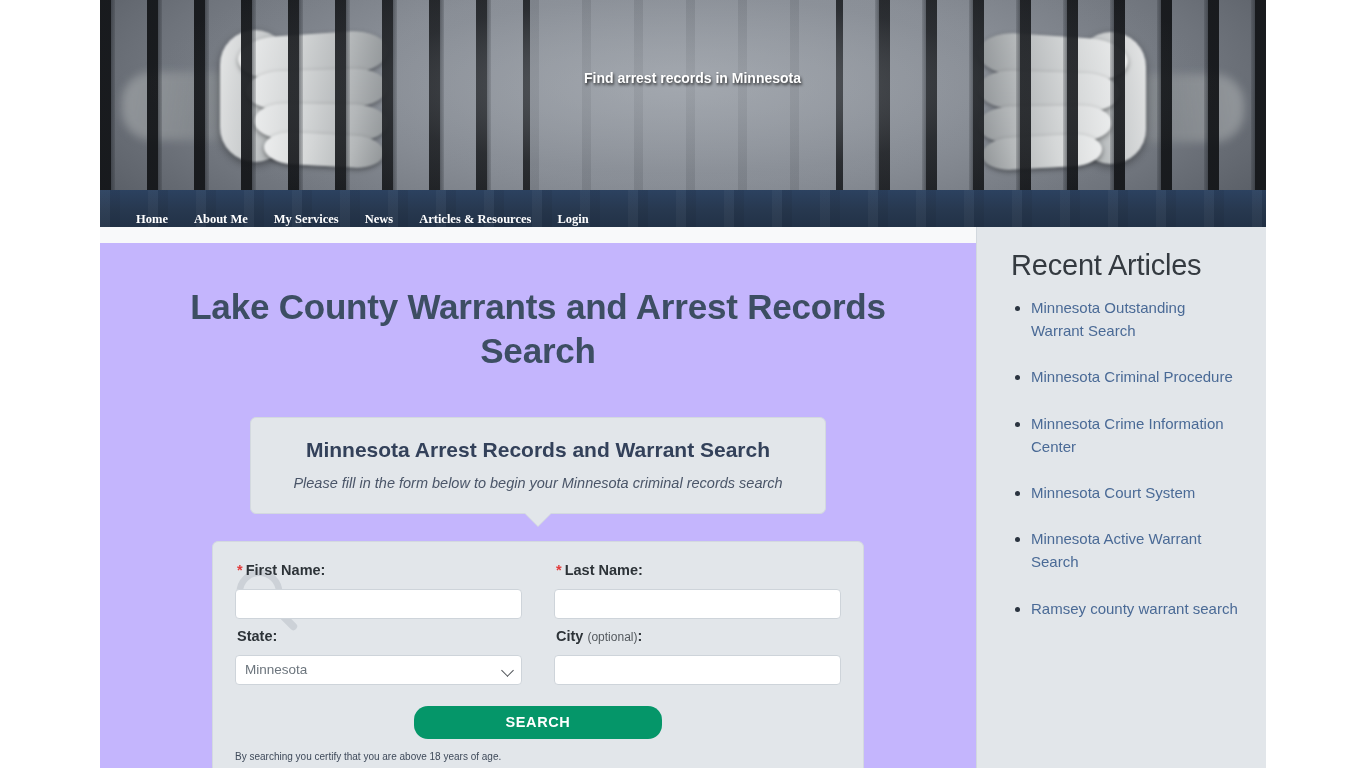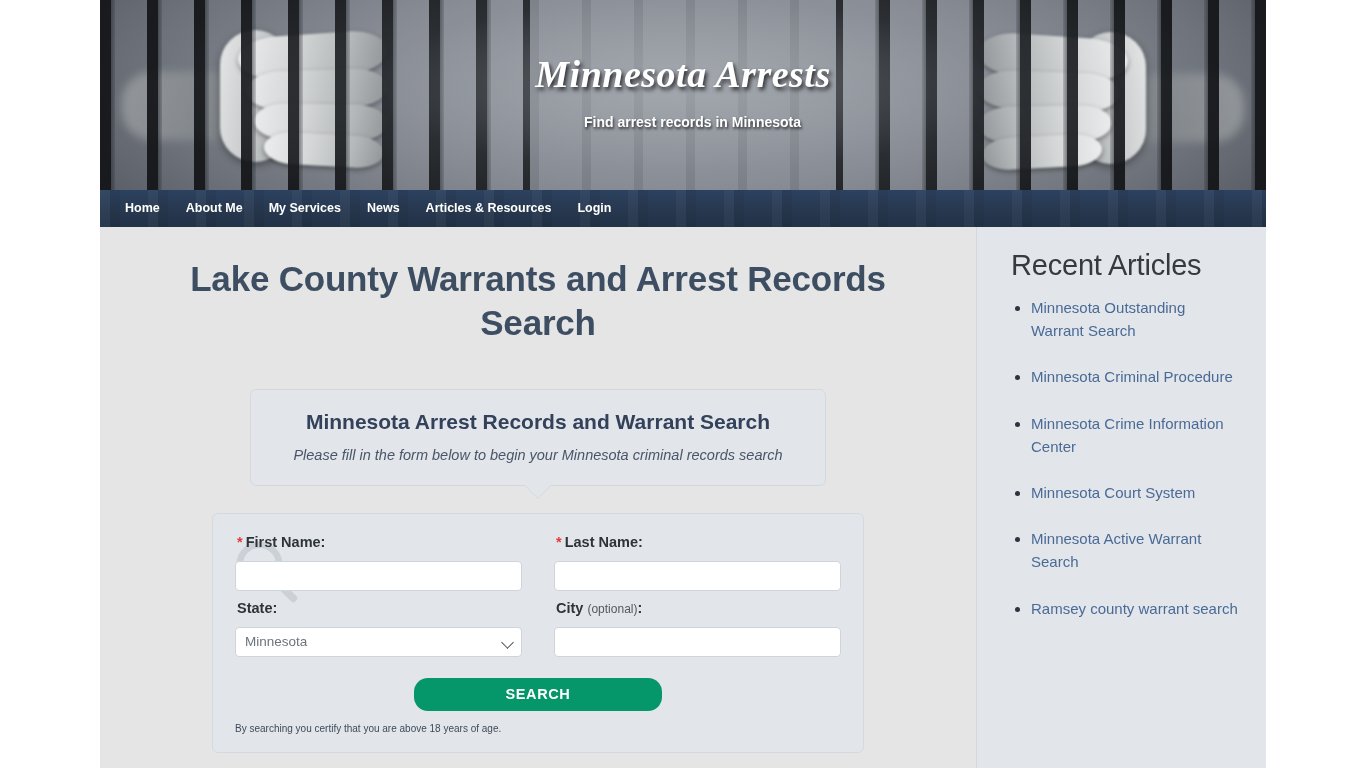--- a/index.html
+++ b/index.html
@@ -149,48 +149,50 @@
     position: absolute; inset: 0;
     background-image: repeating-linear-gradient(to right,
       rgba(255,255,255,0.035) 0px, rgba(255,255,255,0.035) 10px,
       rgba(0,0,0,0.06) 10px, rgba(0,0,0,0.06) 20px,
       rgba(255,255,255,0.0) 20px, rgba(255,255,255,0.0) 48px);
     pointer-events: none;
   }
   .nav-list {
     position: relative;
     list-style: none;
-    margin: 0;
+    margin: 11px;
     padding: 0 0 0 12px;
     display: flex;
     align-items: center;
     height: 37px;
     z-index: 2;
+    font-family: Liberation Serif, serif;
   }
   .nav-item {
     color: #ffffff;
     font-size: 12.5px;
     font-weight: bold;
     padding: 0 13px;
     line-height: 37px;
     white-space: nowrap;
     cursor: pointer;
   }
 
   
   .body-row {
     display: flex;
     width: 1166px;
     height: 541px;
   }
   .main-col {
     width: 876px;
-    background: #e5e5e5;
-    padding: 0 10px;
-    position: relative;
+    background: #c4b5fd;
+    padding: 12px 10px;
+    position: relative;
+    margin-top: 16px;
   }
   .side-col {
     width: 290px;
     background: #e2e6ea;
     border-left: 1px solid #d2d8de;
     padding: 22px 26px 8px 34px;
   }
 
   
   .page-title {
@@ -382,21 +384,20 @@
         <div class="finger f2"></div>
         <div class="finger f3"></div>
         <div class="finger f4"></div>
       </div>
 
       <div class="bars bars-left"></div>
       <div class="bars bars-right"></div>
       <div class="banner-haze"></div>
 
       <div class="banner-text">
-        <h1 class="site-title">Minnesota Arrests</h1>
         <p class="site-tagline">Find arrest records in Minnesota</p>
       </div>
     </div>
 
     <nav class="navbar">
       <div class="nav-stripes"></div>
       <ul class="nav-list">
         <li class="nav-item">Home</li>
         <li class="nav-item">About Me</li>
         <li class="nav-item">My Services</li>

